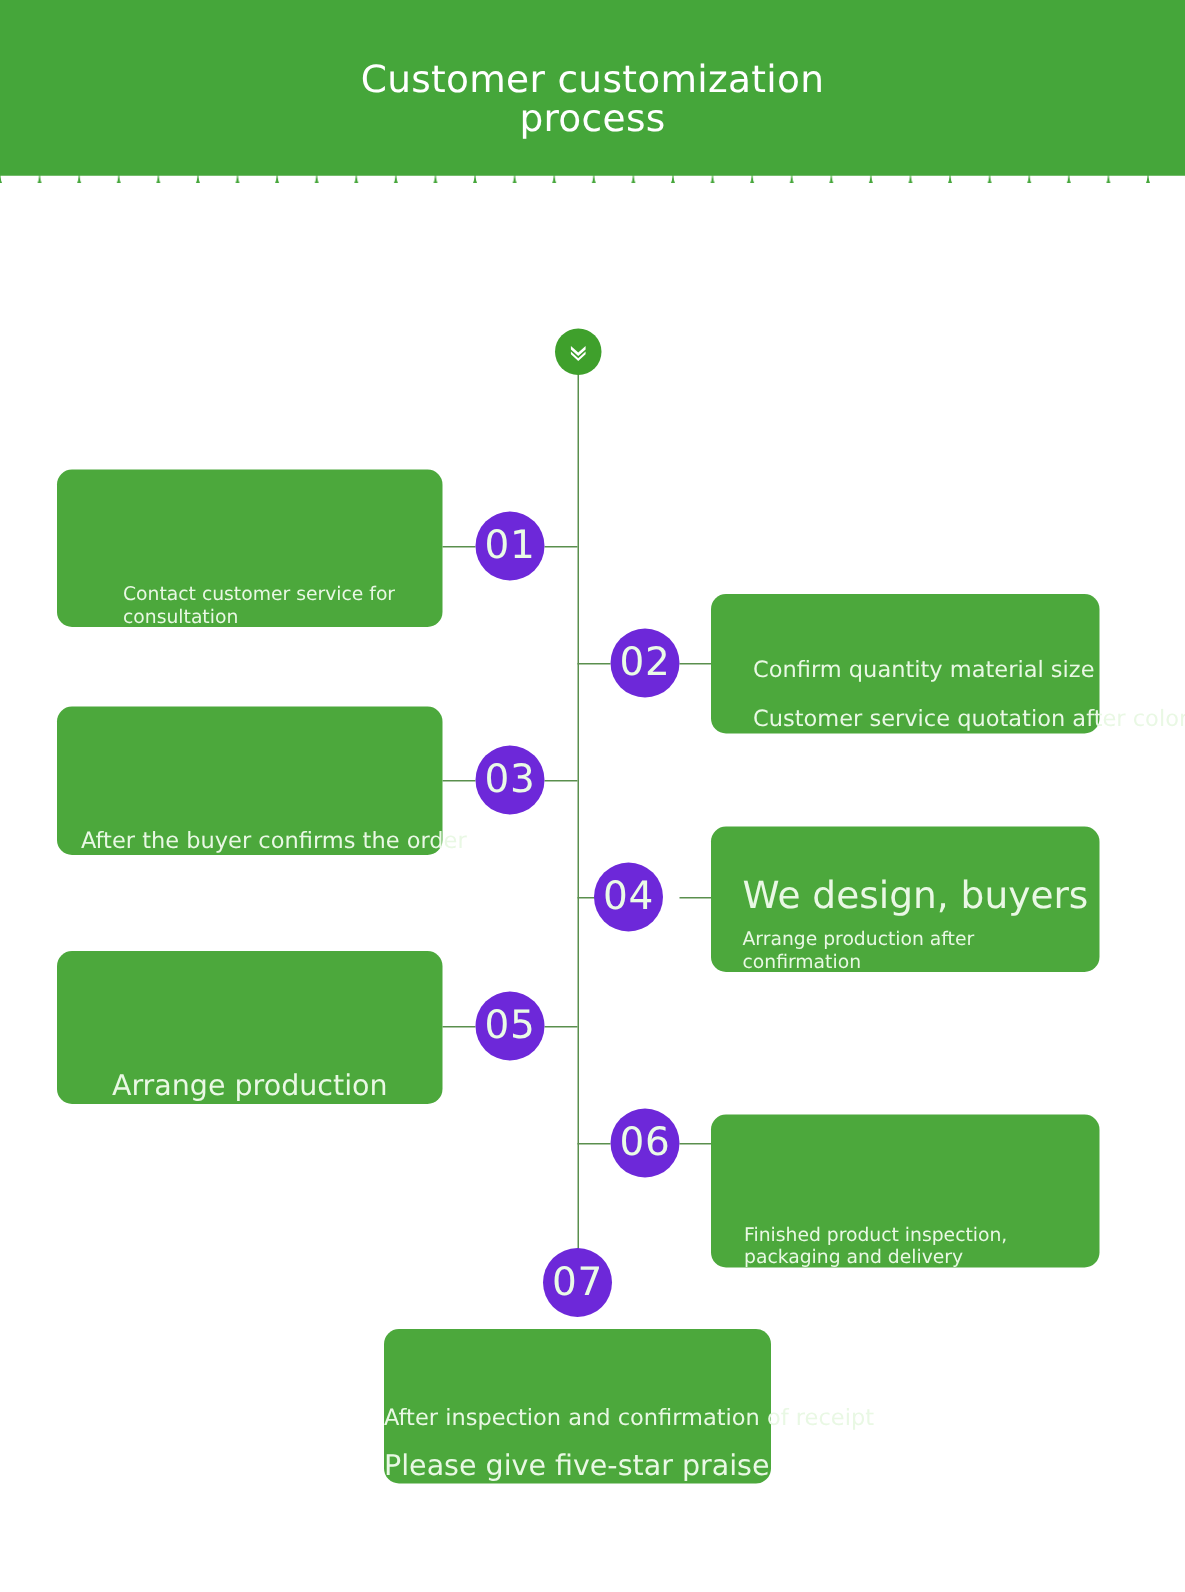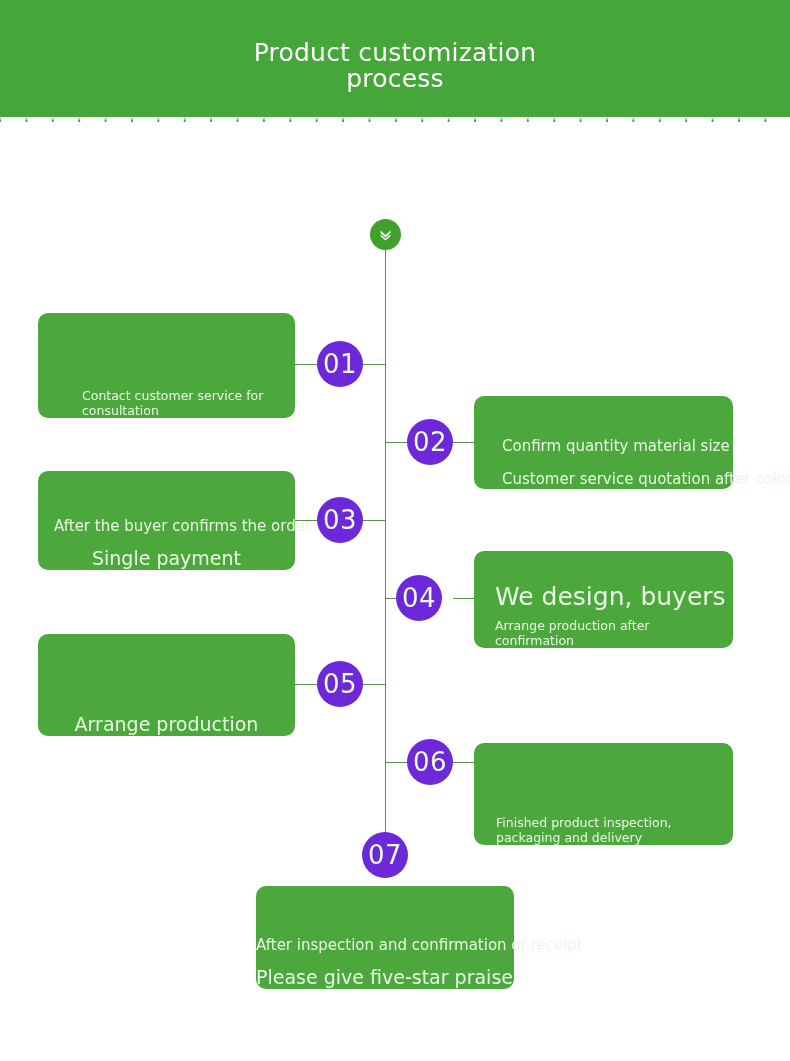--- a/index.html
+++ b/index.html
@@ -127,21 +127,21 @@
   .line-md { font-size: 15px;   line-height: 19px; }
   .line-lg { font-size: 19px;   line-height: 24px; }
   .line-xl { font-size: 25px;   line-height: 30px; }
   .ta-left   { text-align: left; }
   .ta-center { text-align: center; }
 </style>
 </head>
 <body>
 
 <div class="header">
-  <div class="header-title">Product customization
+  <div class="header-title">Customer customization
 process</div>
 </div>
 <div class="scallop"></div>
 <div class="scallop-base"></div>
 
 <div class="spine"></div>
 
 <div class="arrow-badge">
   <svg width="17" height="17" viewBox="0 0 17 17" aria-hidden="true">
     <path d="M3.6 4.6 L8.5 9.0 L13.4 4.6 L13.4 7.0 L8.5 11.4 L3.6 7.0 Z" fill="#ffffff"></path>
@@ -165,21 +165,20 @@
         <div class="card-line line-md ta-left">Confirm quantity material size</div>
         <div class="card-line line-md ta-left" style="margin-top: 14px;">Customer service quotation after color</div>
       </div>
       <div class="num-circle" style="left: 407px; top: 419px; width: 46px; height: 46px;">02</div>
     </div>
     <div class="step" style="top: 0px;">
       <div class="connector" style="left: 295px; width: 22px; top: 520px;"></div>
       <div class="connector" style="left: 363px; width: 22px; top: 520px;"></div>
       <div class="card" style="left: 38px; top: 471px; width: 257px; height: 99px; padding-left: 16px; padding-right: 16px;">
         <div class="card-line line-md ta-center">After the buyer confirms the order</div>
-        <div class="card-line line-lg ta-center" style="margin-top: 10px;">Single payment</div>
       </div>
       <div class="num-circle" style="left: 317px; top: 497px; width: 46px; height: 46px;">03</div>
     </div>
     <div class="step" style="top: 0px;">
       <div class="connector" style="left: 385px; width: 22px; top: 598px;"></div>
       <div class="connector" style="left: 453px; width: 21px; top: 598px;"></div>
       <div class="card" style="left: 474px; top: 551px; width: 259px; height: 97px; padding-left: 21px; padding-right: 12px;">
         <div class="card-line line-xl ta-left">We design, buyers</div>
         <div class="card-line line-sm ta-left" style="margin-top: 6px;">Arrange production after confirmation</div>
       </div>

